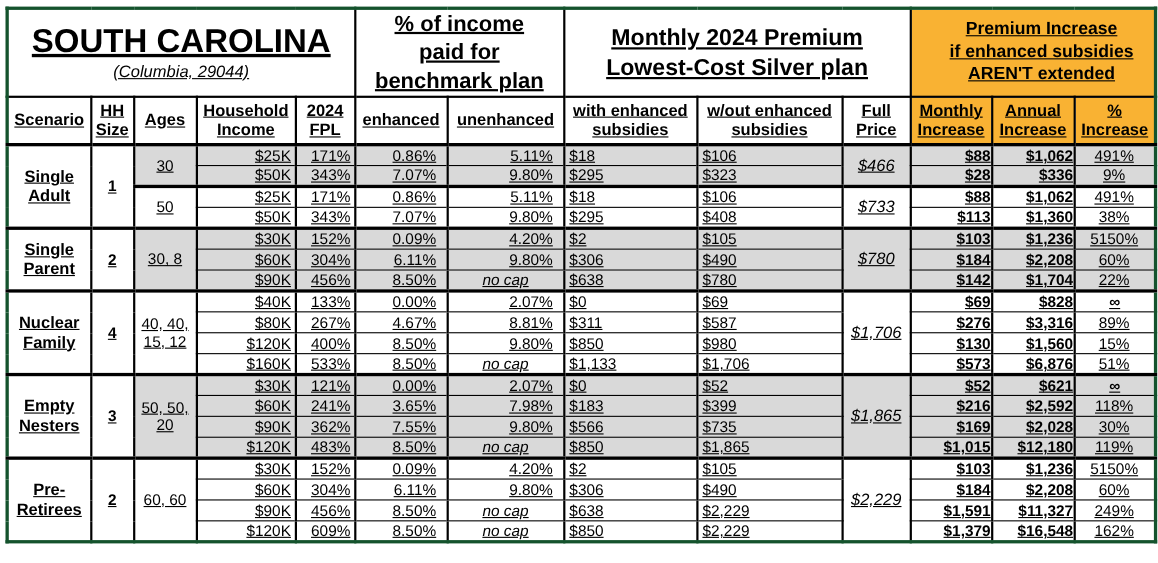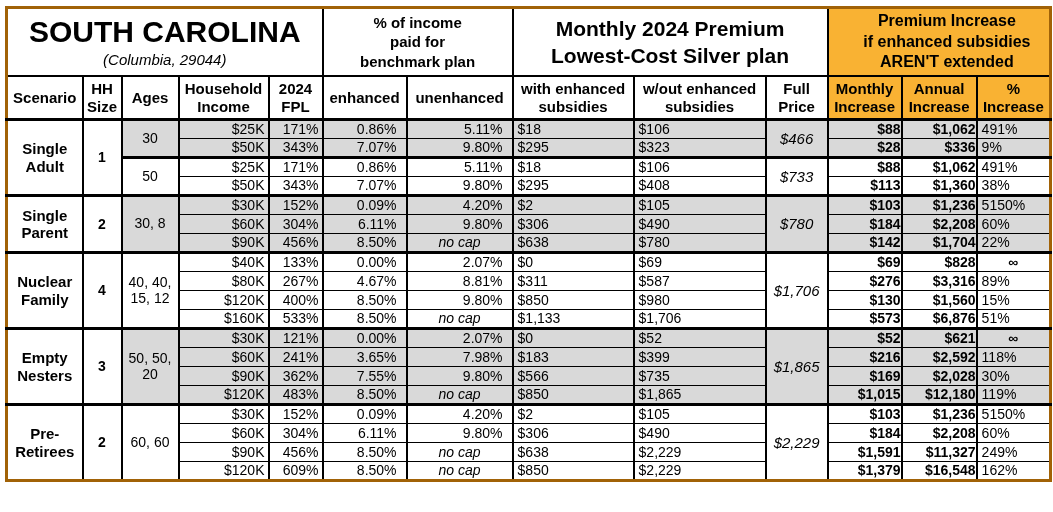--- a/index.html
+++ b/index.html
@@ -1,44 +1,44 @@
 <!DOCTYPE html>
 <html><head>
 <meta charset="utf-8">
 <style>
   html,body{margin:0;padding:0;background:#fff;}
   body{width:1053px;height:512px;font-family:"Liberation Sans",sans-serif;color:#000;overflow:hidden;}
   .page{padding:6px 4px 0 5px;}
-  table{border-collapse:collapse;table-layout:fixed;width:1044px;border:3px solid #a16207;}
+  table{border-collapse:collapse;table-layout:fixed;width:1044px;border:3px solid #14532d;text-decoration:underline;}
   td{border:solid #000;border-width:1px 2px;padding:0 4px;font-size:14px;overflow:hidden;vertical-align:middle;}
   
   .hr1 td{border-bottom-width:2px;height:66px;}
   .hr2 td{border-top-width:2px;border-bottom-width:3px;height:41px;font-weight:bold;font-size:15px;text-align:center;white-space:pre-line;line-height:1.2;padding:0 2px;}
   tbody tr{height:19px;}
   tbody td{line-height:1.05;}
   .gsep{border-top-width:3px;}
   .orange{background:#F9B233;padding-left:20px;}
   .shaded{background:#D9D9D9;}
   .title-cell{text-align:center;}
   .state{font-size:30px;font-weight:bold;line-height:1.05;}
   .loc{font-size:15px;font-style:italic;margin-top:3px;}
   .gh{text-align:center;font-weight:bold;white-space:pre-line;line-height:1.3;font-size:16px;}
-  .gh-sm{font-size:15px;text-align:center;}
+  .gh-sm{font-size:20px;text-align:center;}
   .gh-lg{font-size:21px;}
   
   .c-scenario{font-weight:bold;text-align:center;font-size:15px;line-height:1.15;margin-left:32px;}
   .c-hh{font-weight:bold;text-align:center;}
   .c-ages{text-align:center;line-height:1.1;}
   .c-income{text-align:right;padding-right:3px;}
   .c-fpl{text-align:right;padding-right:3px;}
   .c-enh,.c-unenh{text-align:right;padding-right:9px;}
   .c-with,.c-wout{text-align:left;padding-right:9px;}
   .c-full{font-style:italic;text-align:center;font-size:15px;}
   .c-monthly,.c-annual{font-weight:bold;text-align:right;padding-right:0;}
-  .c-pct{text-align:left;padding-right:5px;}
+  .c-pct{text-align:center;padding-right:5px;}
   .nocap{text-align:center;font-style:italic;padding-right:4px;}
   .inf{text-align:center;font-weight:bold;padding-right:4px;}
 </style>
 </head>
 <body>
 
 <div class="page">
   <table>
     <colgroup>
       <col style="width:76px">

